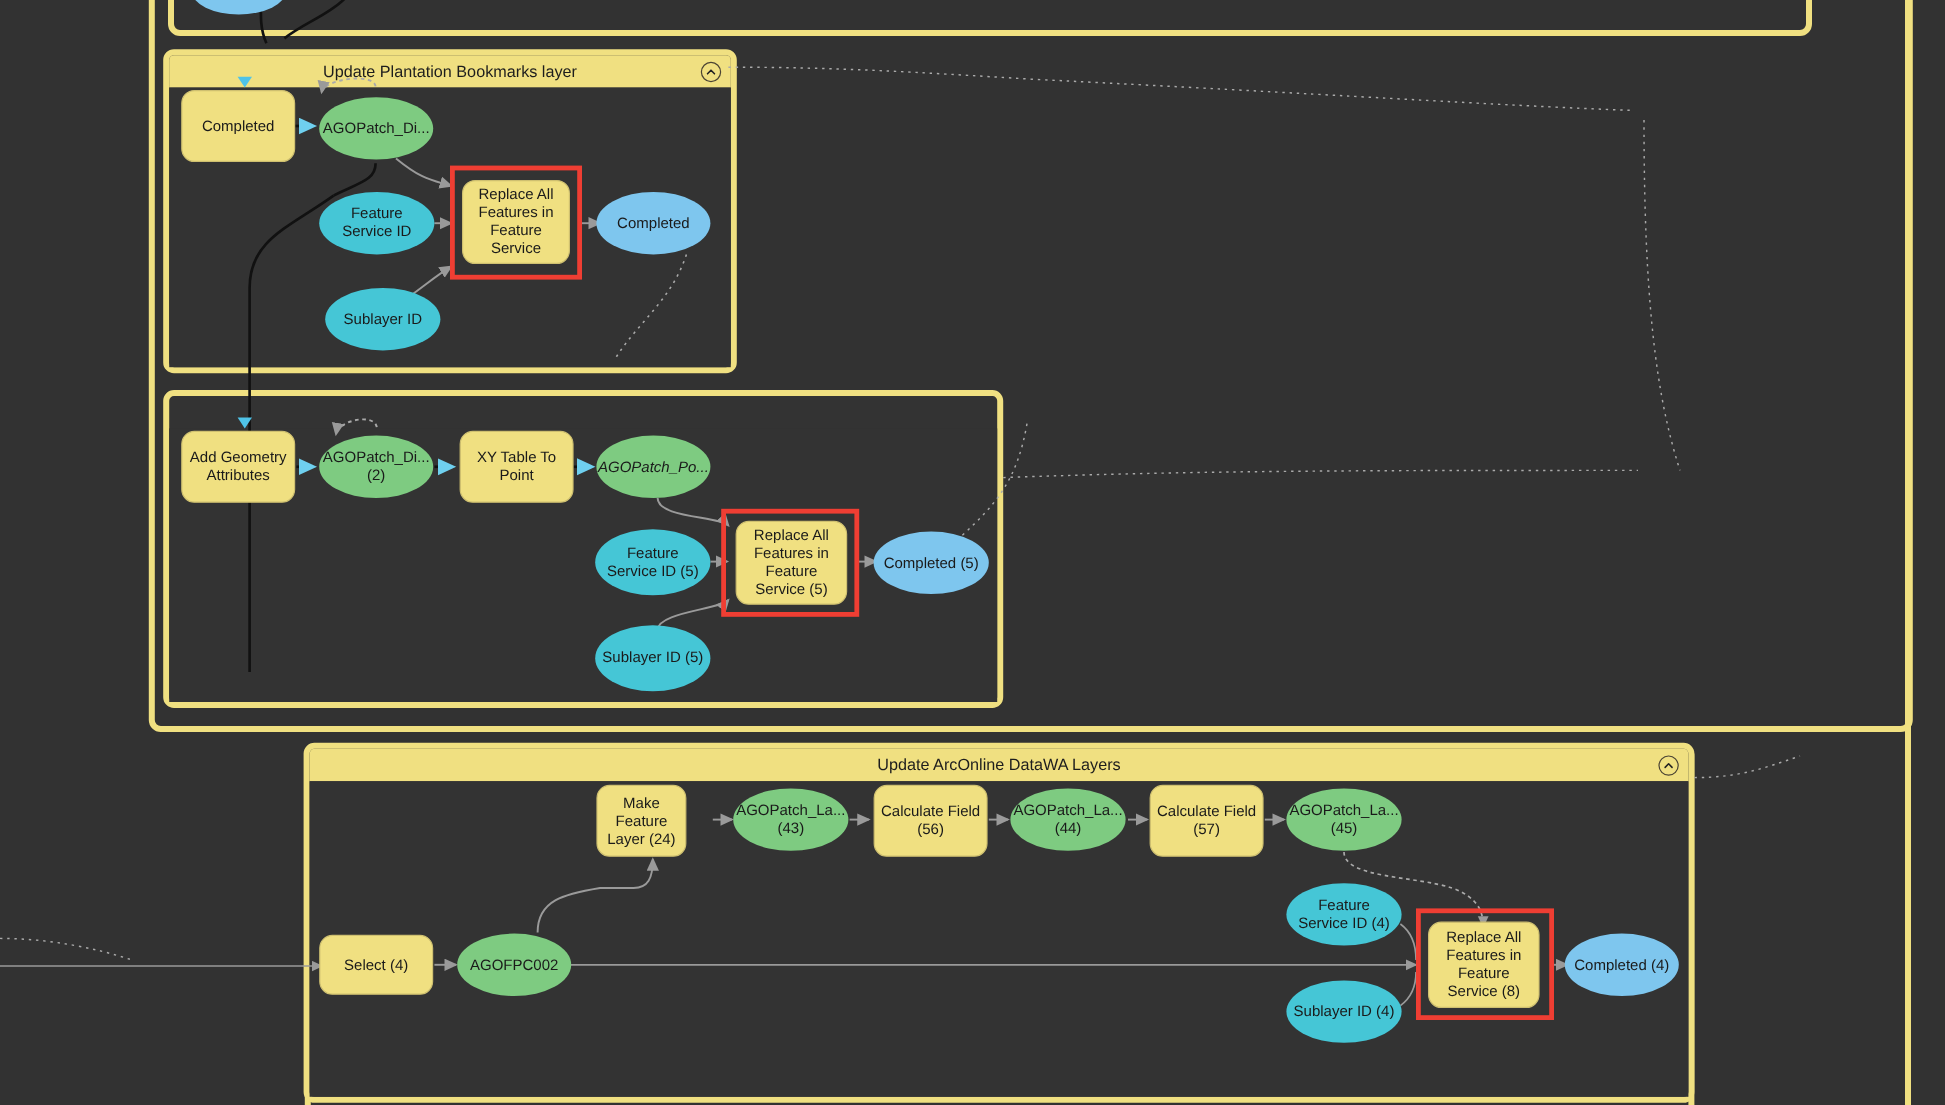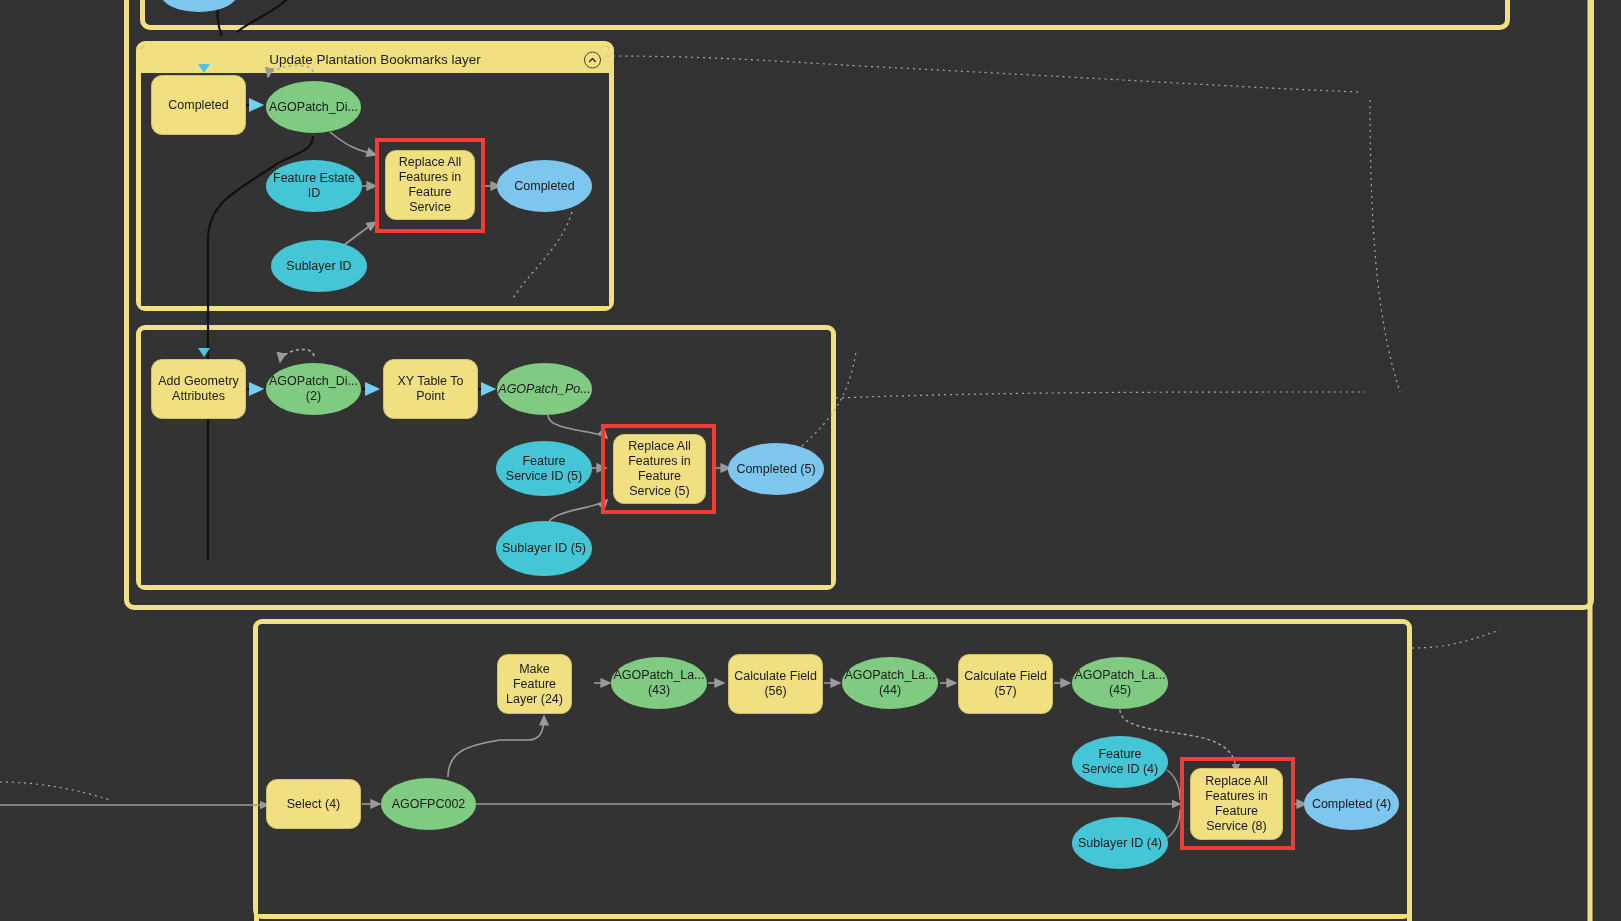--- a/index.html
+++ b/index.html
@@ -212,21 +212,21 @@
 
   <div class="flag" style="left:198px; top:64px;"></div>
 
   <div class="node tool" style="left:151px; top:75px; width:95px; height:60px;">
     <span>Completed</span>
   </div>
   <div class="node data-green" style="left:266px; top:81px; width:95px; height:52px;">
     <span>AGOPatch_Di...</span>
   </div>
   <div class="node data-teal" style="left:266px; top:160px; width:96px; height:52px;">
-    <span>Feature Estate ID</span>
+    <span>Feature Service ID</span>
   </div>
   <div class="hl-box" style="left:375px; top:138px; width:110px; height:95px;"></div>
   <div class="node tool" style="left:385px; top:150px; width:90px; height:70px;">
     <span>Replace All Features in Feature Service</span>
   </div>
   <div class="node data-blue" style="left:497px; top:160px; width:95px; height:52px;">
     <span>Completed</span>
   </div>
   <div class="node data-teal" style="left:271px; top:240px; width:96px; height:52px;">
     <span>Sublayer ID</span>
@@ -258,20 +258,28 @@
     <span>Replace All Features in Feature Service (5)</span>
   </div>
   <div class="node data-blue" style="left:728px; top:443px; width:96px; height:52px;">
     <span>Completed (5)</span>
   </div>
   <div class="node data-teal" style="left:496px; top:521px; width:96px; height:55px;">
     <span>Sublayer ID (5)</span>
   </div>
 
   <div class="group-box" style="left:253px; top:619px; width:1159px; height:300px;">
+    <div class="group-header">
+      <span class="group-title">Update ArcOnline DataWA Layers</span>
+      <span class="collapse-btn">
+        <svg width="9" height="9" viewBox="0 0 9 9" aria-hidden="true">
+          <path d="M1.6,6 L4.5,3 L7.4,6" stroke="#222" stroke-width="1.3" fill="none" stroke-linecap="round" stroke-linejoin="round"></path>
+        </svg>
+      </span>
+    </div>
     <div class="group-body"></div>
   </div>
 
   <div class="node tool" style="left:497px; top:654px; width:75px; height:60px;">
     <span>Make Feature Layer (24)</span>
   </div>
   <div class="node data-green" style="left:611px; top:657px; width:96px; height:52px;">
     <span>AGOPatch_La... (43)</span>
   </div>
   <div class="node tool" style="left:728px; top:654px; width:95px; height:60px;">

